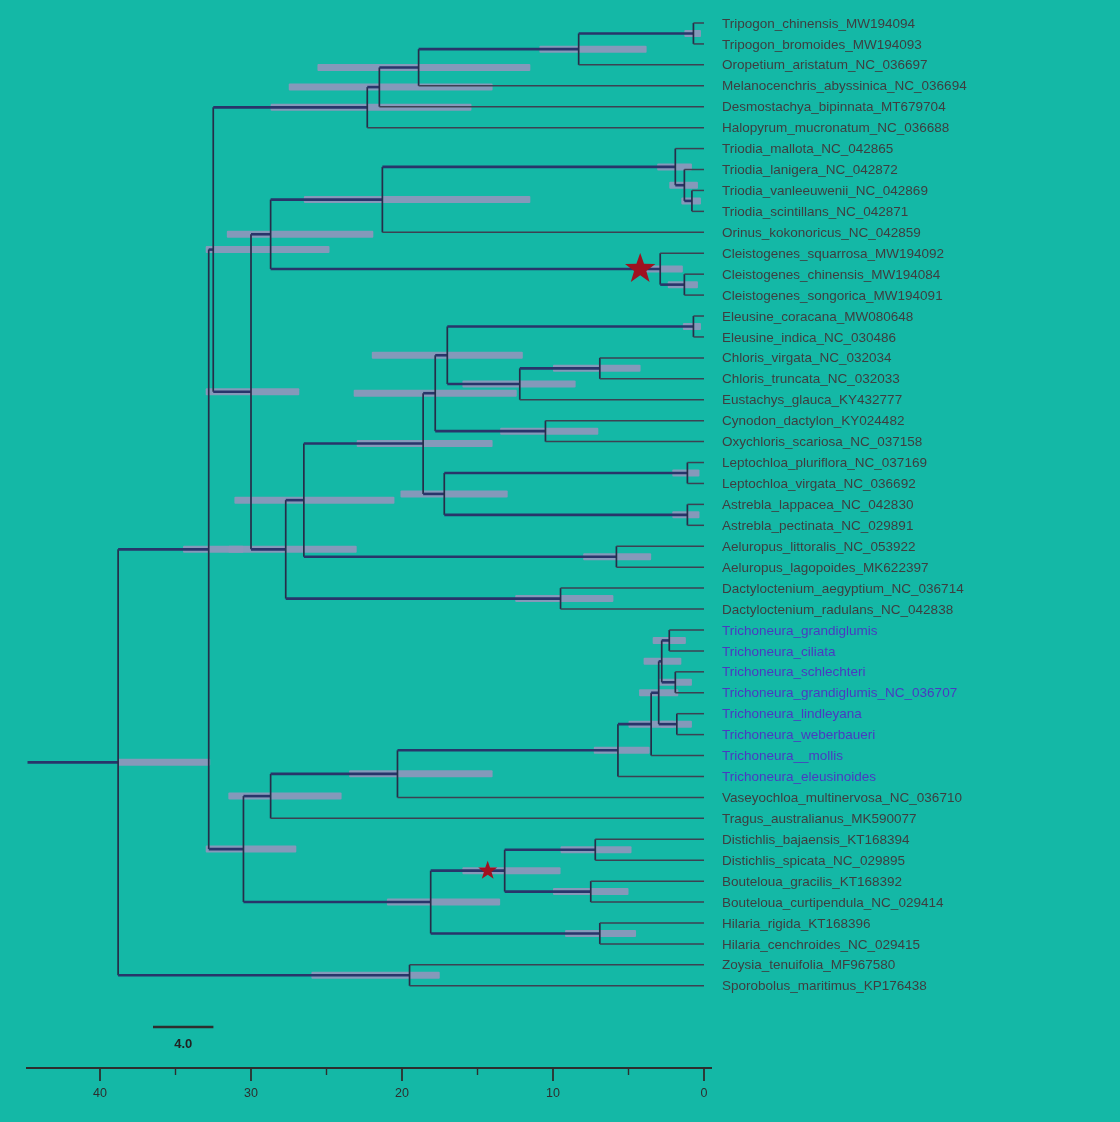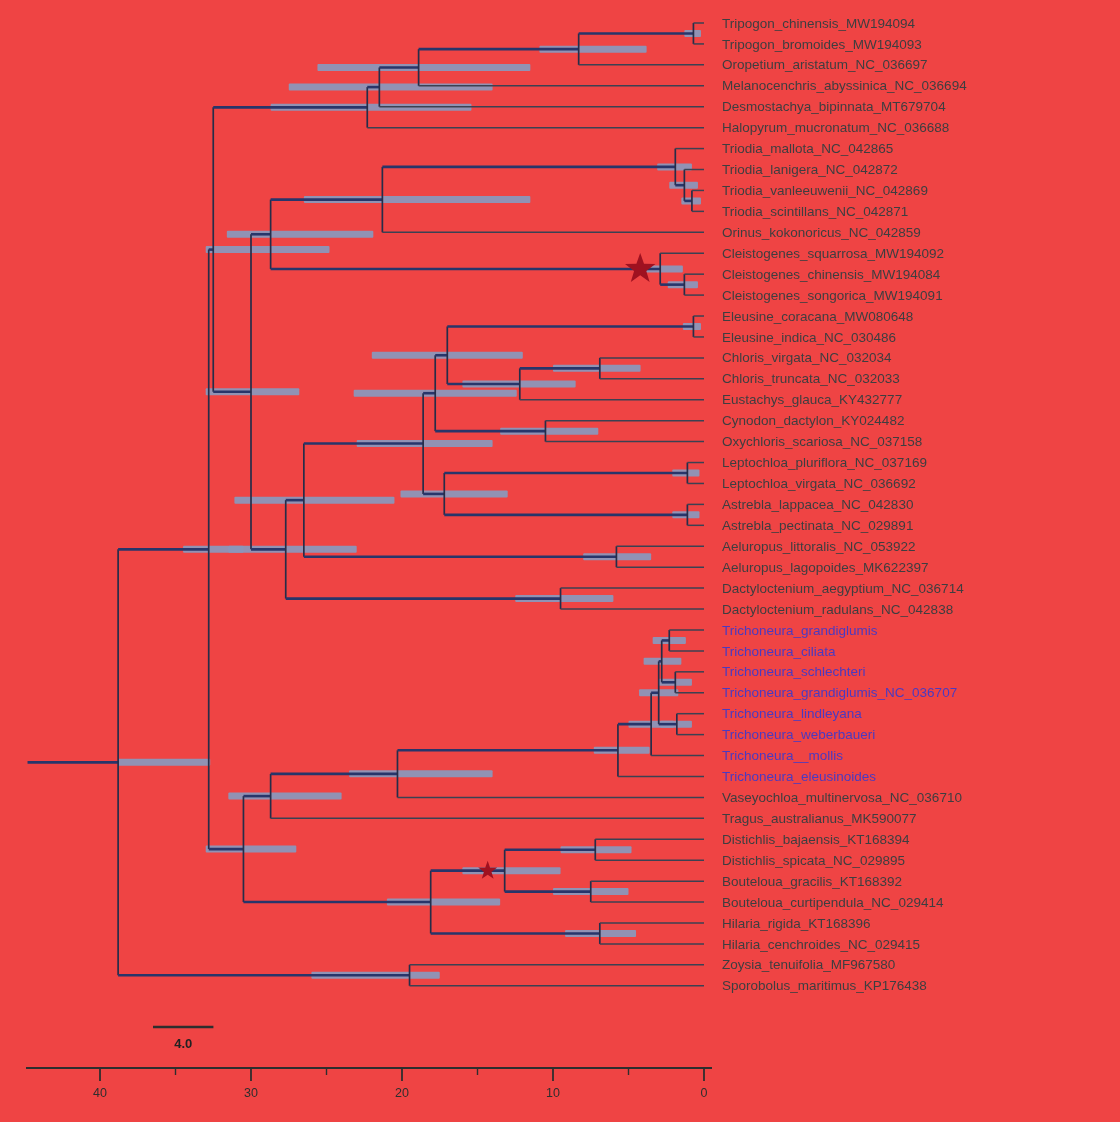--- a/index.html
+++ b/index.html
@@ -1,19 +1,19 @@
 <!DOCTYPE html>
 <html><head>
 <meta charset="utf-8">
 <style>
   html,body{margin:0;padding:0;background:#ffffff;}
   #figure{
     position:relative;
     width:1120px;height:1122px;
-    background:#ef4444;
+    background:#14b8a6;
     font-family:"Liberation Sans", sans-serif;
     overflow:hidden;
   }
   svg text{font-family:"Liberation Sans", sans-serif;}
   .tip-label{font-size:13.5px;fill:#3e3e40;}
   .tip-label.hl{fill:#4a3ac1;}
   .axis-label{font-size:12.5px;fill:#2e2e2e;text-anchor:middle;}
   .scale-label{font-size:13px;font-weight:bold;fill:#222;text-anchor:middle;}
 </style>
 </head>

